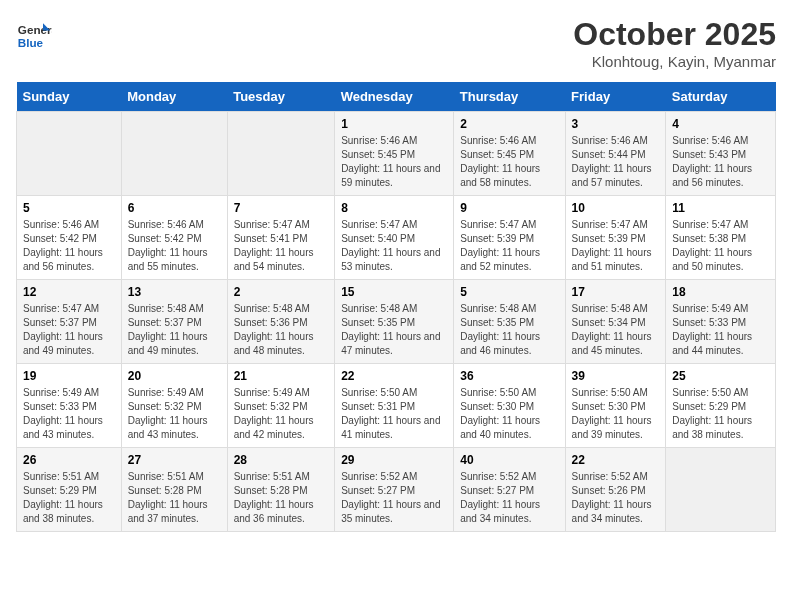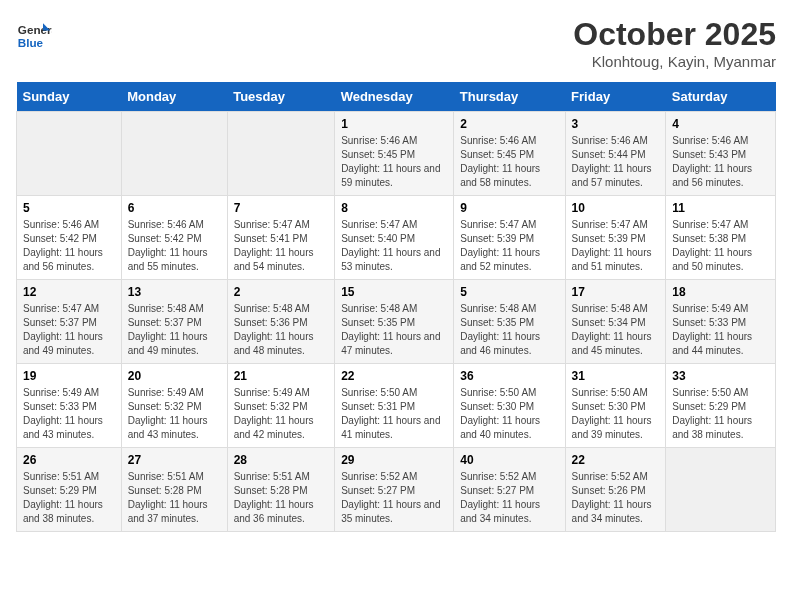--- a/index.html
+++ b/index.html
@@ -208,25 +208,25 @@
         </td>
         <td>
           <div class="day-num">22</div>
           <div class="day-info">Sunrise: 5:50 AM<br>Sunset: 5:31 PM<br>Daylight: 11 hours and 41 minutes.</div>
         </td>
         <td>
           <div class="day-num">36</div>
           <div class="day-info">Sunrise: 5:50 AM<br>Sunset: 5:30 PM<br>Daylight: 11 hours and 40 minutes.</div>
         </td>
         <td>
-          <div class="day-num">31</div>
+          <div class="day-num">39</div>
           <div class="day-info">Sunrise: 5:50 AM<br>Sunset: 5:30 PM<br>Daylight: 11 hours and 39 minutes.</div>
         </td>
         <td>
-          <div class="day-num">33</div>
+          <div class="day-num">25</div>
           <div class="day-info">Sunrise: 5:50 AM<br>Sunset: 5:29 PM<br>Daylight: 11 hours and 38 minutes.</div>
         </td>
       </tr>
       <tr>
         <td>
           <div class="day-num">26</div>
           <div class="day-info">Sunrise: 5:51 AM<br>Sunset: 5:29 PM<br>Daylight: 11 hours and 38 minutes.</div>
         </td>
         <td>
           <div class="day-num">27</div>

